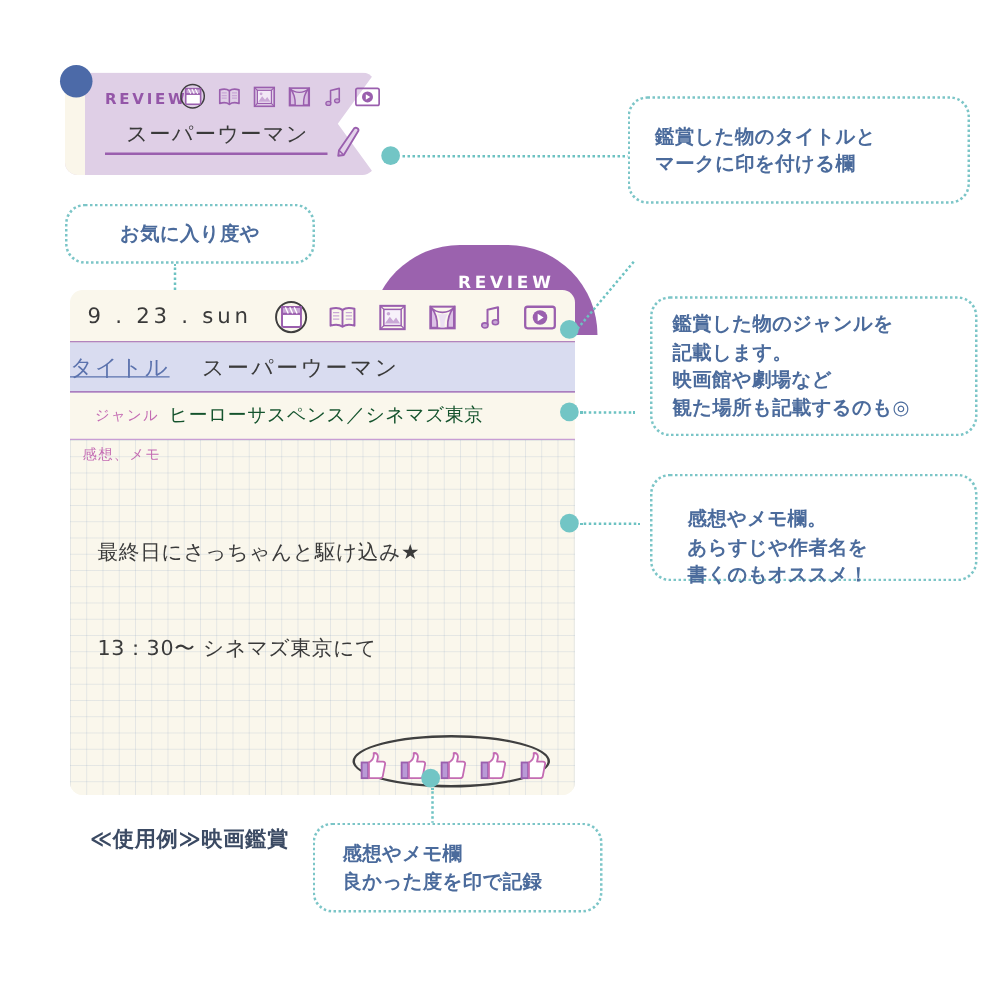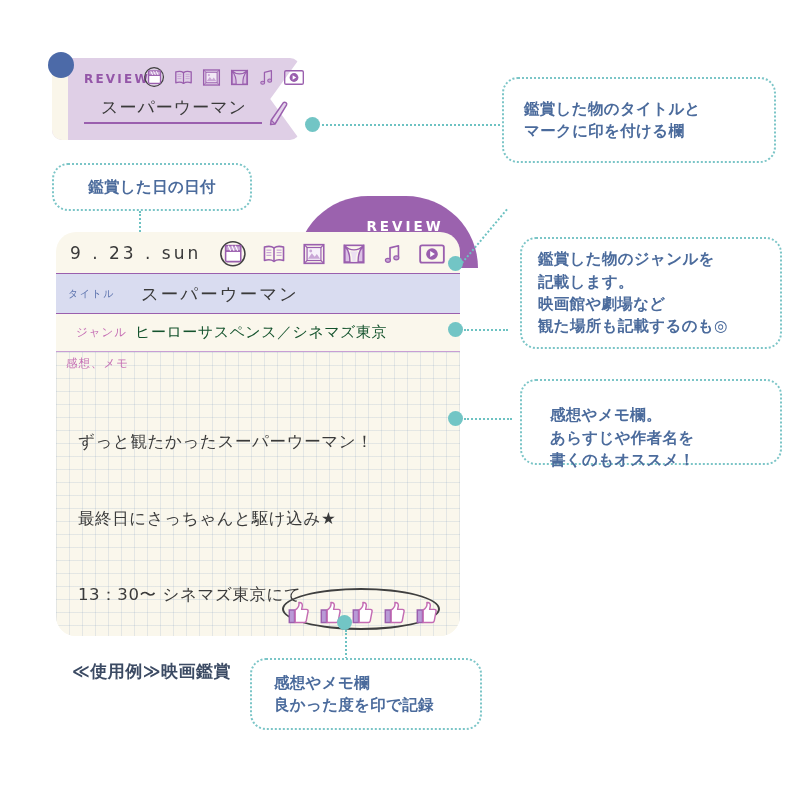--- a/index.html
+++ b/index.html
@@ -128,21 +128,21 @@
     letter-spacing: 3px;
     padding-left: 36px;
   }
 
   
   #main-card {
     position: absolute;
     left: 56px; top: 232px;
     width: 404px; height: 404px;
     background: #faf7ec;
-    border-radius: 20px;
+    border-radius: 10px;
     overflow: hidden;
     box-shadow: 0 0 0 0 rgba(0,0,0,0);
   }
 
   
   #date-row {
     position: absolute;
     left: 0; top: 0; width: 100%; height: 42px;
     border-bottom: 1.6px solid #9a5fae;
     display: flex; align-items: center;
@@ -162,24 +162,24 @@
 
   
   #title-row {
     position: absolute;
     left: 0; top: 42px; width: 100%; height: 40px;
     background: #d9dcf0;
     display: flex; align-items: center;
     border-bottom: 1.6px solid #9a5fae;
   }
   #title-label {
-    margin-left: 12px;
     color: #5b72ad;
-    font-size: 10px;
+    font-size: 18px;
     letter-spacing: 1.5px;
+    text-decoration: underline;
   }
   #title-value {
     margin-left: 26px;
     color: #3a3a3a;
     font-size: 17.5px;
     letter-spacing: 2px;
   }
 
   
   #genre-row {
@@ -366,21 +366,21 @@
 
   <div class="dot" style="left:305px; top:117px;"></div>
   <div class="dotline" style="left:322px; top:124px; width:182px;"></div>
 
   <div class="callout" id="callout-title-mark" style="left:502px; top:77px; width:274px; height:86px;">
     <div class="inner" style="white-space:pre-line; padding-left:20px;">鑑賞した物のタイトルと
 マークに印を付ける欄</div>
   </div>
 
   <div class="callout" id="callout-date" style="left:52px; top:163px; width:200px; height:48px;">
-    <div class="inner" style="text-align:center;">鑑賞した日の日付</div>
+    <div class="inner" style="text-align:center;">お気に入り度や</div>
   </div>
   <div class="dotline v" style="left:139px; top:211px; height:40px;"></div>
   <div class="dot" style="left:132px; top:252px;"></div>
 
   <div id="review-tab">
     <div id="review-tab-label">REVIEW</div>
   </div>
 
   <div id="main-card">
 
@@ -443,21 +443,20 @@
     </div>
 
     <div id="genre-row">
       <span id="genre-label">ジャンル</span>
       <span id="genre-value">ヒーローサスペンス／シネマズ東京</span>
     </div>
 
     <div id="memo-area">
       <div id="memo-label">感想、メモ</div>
       <div id="memo-lines">
-        <div class="memo-line">ずっと観たかったスーパーウーマン！</div>
         <div class="memo-line">最終日にさっちゃんと駆け込み★</div>
         <div class="memo-line">13：30〜 シネマズ東京にて</div>
         
         
         
         
         
         
         
       </div>

